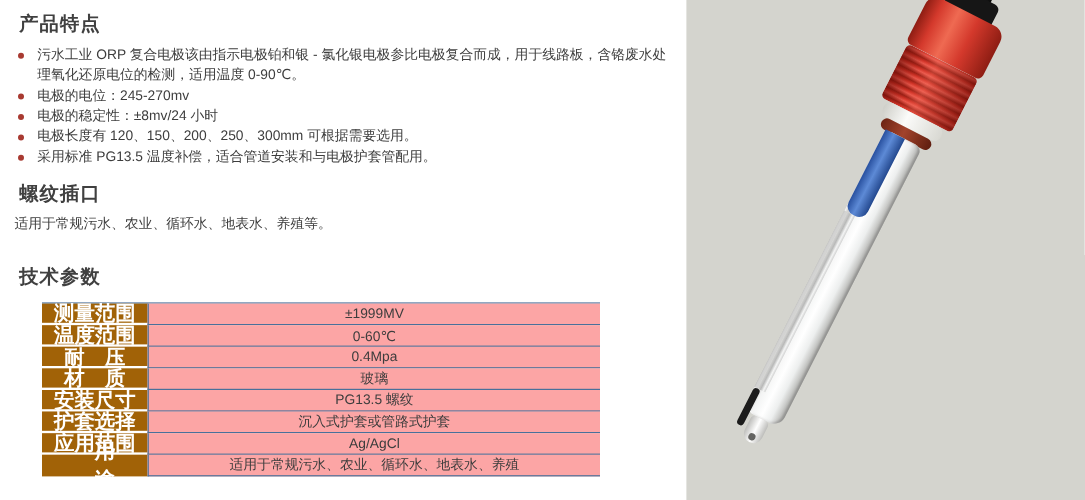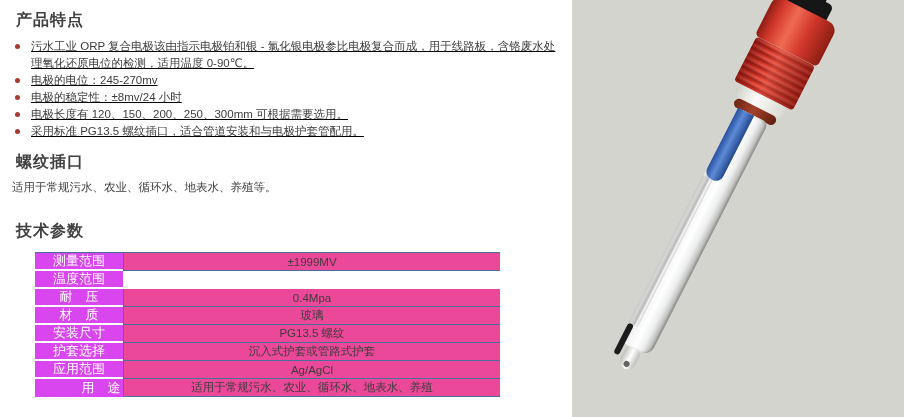--- a/index.html
+++ b/index.html
@@ -7,34 +7,34 @@
   body { font-family: "Liberation Sans", "DejaVu Sans", sans-serif; }
   .page { position: relative; width: 904px; height: 417px; background: #ffffff; overflow: hidden; }
 
   
   .content { position: absolute; left: 12px; top: 0; width: 552px; }
   .sec-title { font-size: 16px; font-weight: bold; color: #404040; margin: 4px; letter-spacing: 1px; }
   .sec-title.first { padding-top: 6px; }
   .sec-title.app { margin-top: 12px; }
   .sec-title.tech { margin-top: 26px; }
 
-  ul.features { list-style: none; margin: 7px 0 0 0; padding: 0; width: 548px; text-decoration: underline; }
+  ul.features { list-style: none; margin: 7px 0 0 0; padding: 0; width: 548px; }
   ul.features li { position: relative; padding-left: 19px; font-size: 11.5px; color: #3d3d3d; line-height: 17px; }
   ul.features li .dot { position: absolute; left: 3px; top: 6px; width: 5px; height: 5px; border-radius: 50%; background: #a83a31; }
 
   .app-body { margin: 6px 0 10px 0; font-size: 11.5px; color: #3d3d3d; line-height: 16px; }
 
   
   .spec-table { margin-top: 10px; margin-left: 23px; width: 465px; border-top: 1px solid #49709a; }
   .spec-row { display: flex; align-items: stretch; height: 18px; }
-  .spec-label { width: 88px; background: #d946ef; color: #ffffff; font-weight: normal; font-size: 13px;
+  .spec-label { width: 88px; background: #a16207; color: #ffffff; font-weight: bold; font-size: 17px;
                 display: flex; align-items: center; justify-content: center; border-bottom: 2px solid #ffffff; }
   .spec-row:last-child .spec-label { border-bottom: none; padding-left: 44px; }
   .spec-value { flex: 1; display: flex; align-items: center; justify-content: center; font-size: 11.5px;
-                color: #3d3d3d; border-bottom: 1px solid #49709a; border-left: 1px solid #49709a; background: #ec4899; }
+                color: #3d3d3d; border-bottom: 1px solid #49709a; border-left: 1px solid #49709a; background: #fca5a5; }
 
   
   .photo { position: absolute; left: 572px; top: 0; width: 332px; height: 417px; background: #d4d4ce; overflow: hidden; }
   .electrode { position: absolute; left: 193px; top: 4px; width: 90px; height: 420px;
                transform: rotate(27deg); transform-origin: 45px 0px; }
   .electrode > div { position: absolute; }
   .cable { left: 32px; top: -78px; width: 26px; height: 98px; border-radius: 8px;
            background: linear-gradient(90deg, #0c0c0c, #3a3a3a 45%, #090909); }
   .collar { left: 23px; top: -9px; width: 44px; height: 22px; border-radius: 5px; background: #161616; }
   .cap-top { left: 10px; top: 7px; width: 70px; height: 46px; border-radius: 10px 10px 5px 5px;
@@ -81,36 +81,37 @@
       <li>
         <span class="dot"></span>
         <span>电极的稳定性：±8mv/24 小时</span>
       </li>
       <li>
         <span class="dot"></span>
         <span>电极长度有 120、150、200、250、300mm 可根据需要选用。</span>
       </li>
       <li>
         <span class="dot"></span>
-        <span>采用标准 PG13.5 螺纹插口，适合管道安装和与电极护套管配用。</span>
+        <span>采用标准 PG13.5 温度补偿，适合管道安装和与电极护套管配用。</span>
       </li>
     </ul>
 
     <h2 class="sec-title app">螺纹插口</h2>
     <p class="app-body">适用于常规污水、农业、循环水、地表水、养殖等。</p>
 
     <h2 class="sec-title tech">技术参数</h2>
 
     <div class="spec-table">
       <div class="spec-row">
         <div class="spec-label">测量范围</div>
         <div class="spec-value">±1999MV</div>
       </div>
       <div class="spec-row">
         <div class="spec-label">温度范围</div>
+        <div class="spec-value">0-60℃</div>
       </div>
       <div class="spec-row">
         <div class="spec-label">耐　压</div>
         <div class="spec-value">0.4Mpa</div>
       </div>
       <div class="spec-row">
         <div class="spec-label">材　质</div>
         <div class="spec-value">玻璃</div>
       </div>
       <div class="spec-row">

